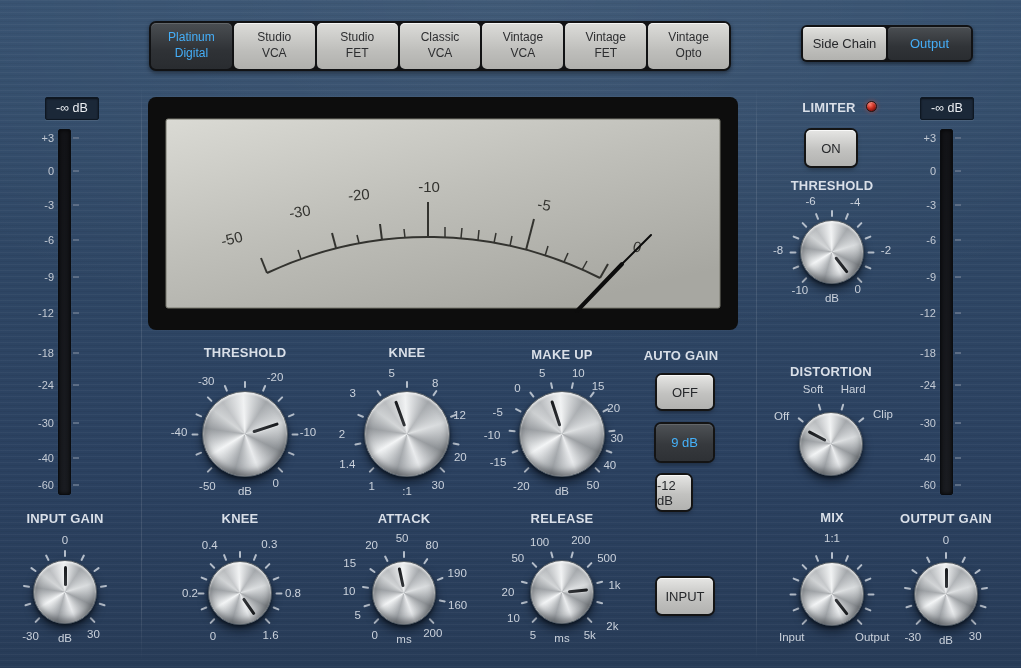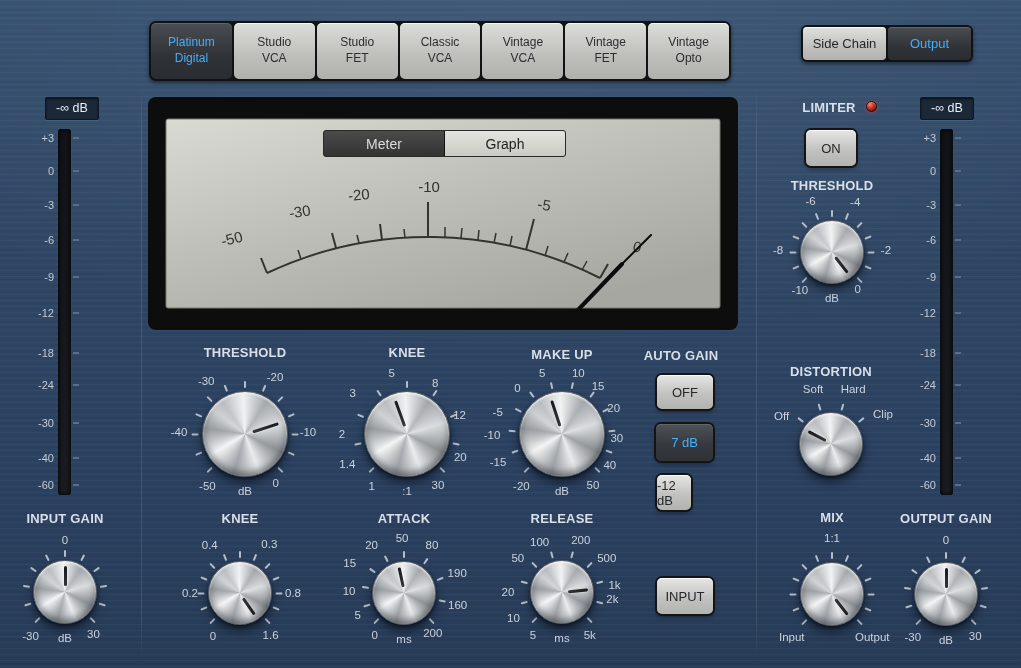--- a/index.html
+++ b/index.html
@@ -5,21 +5,21 @@
   html,body{margin:0;padding:0;background:#1c2a3c;}
   .panel{position:relative;width:1021px;height:668px;overflow:hidden;
     font-family:"Liberation Sans",sans-serif;
     background:linear-gradient(180deg,#35506f 0%,#2f4765 35%,#2b4160 70%,#283c58 100%);}
   .panel::before{content:"";position:absolute;inset:0;pointer-events:none;
     background:repeating-linear-gradient(180deg,rgba(255,255,255,.035) 0 1px,rgba(0,0,0,0) 1px 3px,rgba(0,0,0,.04) 3px 4px,rgba(0,0,0,0) 4px 6px),
     radial-gradient(120% 90% at 50% 0%,rgba(255,255,255,.06),rgba(0,0,0,0) 60%);}
   .vline{position:absolute;width:1px;top:86px;height:574px;pointer-events:none;
     background:linear-gradient(rgba(255,255,255,0),rgba(255,255,255,.10) 8%,rgba(255,255,255,.10) 92%,rgba(255,255,255,0));}
   
-  .tabbar{position:absolute;left:149px;top:21px;width:582px;height:60px;background:#111214;
+  .tabbar{position:absolute;left:149px;top:21px;width:582px;height:50px;background:#111214;
     border-radius:7px;display:flex;gap:2px;padding:2px;box-sizing:border-box;box-shadow:0 2px 4px rgba(0,0,0,.45);}
   .tab{flex:1;border-radius:5px;display:flex;align-items:center;justify-content:center;text-align:center;
     font-size:12px;line-height:1.3;white-space:pre-line;color:#2d2e30;
     background:linear-gradient(180deg,#dcdcd9,#bebebb 60%,#b0b0ad);box-shadow:inset 0 1px 0 rgba(255,255,255,.7);}
   .tab.selected{background:linear-gradient(180deg,#4a4e52,#2f3236 60%,#292c30);color:#45aef8;
     box-shadow:inset 0 1px 0 rgba(255,255,255,.14);}
   
   .vtbar{position:absolute;left:801px;top:25px;width:172px;height:37px;background:#111214;border-radius:6px;
     display:flex;gap:2px;padding:2px;box-sizing:border-box;box-shadow:0 2px 4px rgba(0,0,0,.45);}
   .vtab{flex:1;border-radius:4px;display:flex;align-items:center;justify-content:center;font-size:13px;color:#26272a;
@@ -144,24 +144,20 @@
         <text x="211" y="99" dominant-baseline="middle" transform="rotate(-5 211 99)">-20</text>
         <text x="281" y="91" dominant-baseline="middle">-10</text>
         <text x="396" y="109" dominant-baseline="middle" transform="rotate(9 396 109)">-5</text>
         <text x="489" y="151" dominant-baseline="middle" transform="rotate(13 489 151)">0</text>
       </g>
       <g stroke="#0c0c0c" stroke-linecap="round">
         <path d="M429,214 L474,167" stroke-width="4"></path>
         <path d="M472,169 L503,138" stroke-width="2"></path>
       </g>
     </svg>
-    <div class="seg">
-      <div class="segbtn on">Meter</div>
-      <div class="segbtn off">Graph</div>
-    </div>
   </div>
 
   <div class="vbox" style="left:45px;top:97px">-∞ dB</div>
   <div class="vbox" style="left:920px;top:97px">-∞ dB</div>
 
   <div class="meter" style="left:22px;top:133px">
       <div class="mbar"></div>
       <span class="mlab" style="top:4.928px">+3</span>
       <i class="mtick" style="top:4.928px"></i>
       <span class="mlab" style="top:38.016px">0</span>
@@ -378,21 +374,21 @@
       <i class="ktick" style="transform:rotate(105deg) translateY(-39px)"></i>
       <i class="ktick" style="transform:rotate(135deg) translateY(-39px)"></i>
       <span class="kmark" style="left:50.92196901952116px;top:123.10995377286216px">5</span>
       <span class="kmark" style="left:31.437882392759008px;top:105.82093595322398px">10</span>
       <span class="kmark" style="left:26px;top:80px">20</span>
       <span class="kmark" style="left:35.871397798023565px;top:45.522957381763135px">50</span>
       <span class="kmark" style="left:57.62948463083099px;top:29.754999829656953px">100</span>
       <span class="kmark" style="left:98.81110788291178px;top:28.316905856775037px">200</span>
       <span class="kmark" style="left:124.7235885626484px;top:46.29835870348529px">500</span>
       <span class="kmark" style="left:132.48420764330322px;top:72.62382564911653px">1k</span>
-      <span class="kmark" style="left:130.40599536364314px;top:87px">2k</span>
+      <span class="kmark" style="left:130.40599536364314px;top:114px">2k</span>
       <span class="kmark" style="left:107.77659078576637px;top:122.77219896521663px">5k</span>
       <div class="kcap" style="left:48px;top:48px;width:64px;height:64px">
         <div class="kptr" style="transform:rotate(84deg)"></div>
       </div>
       <span class="kunit" style="left:80px;top:126px">ms</span>
       <span class="ktitle" style="top:6px">RELEASE</span>
     </div>
   <div class="kfield" style="left:752px;top:172px">
       <i class="ktick" style="transform:rotate(-135deg) translateY(-39px)"></i>
       <i class="ktick" style="transform:rotate(-112.5deg) translateY(-39px)"></i>
@@ -472,21 +468,21 @@
       <span class="kmark" style="left:109.25239825390337px;top:121.77675425873858px">30</span>
       <div class="kcap" style="left:48px;top:48px;width:64px;height:64px">
         <div class="kptr" style="transform:rotate(0deg)"></div>
       </div>
       <span class="kunit" style="left:80px;top:126px">dB</span>
       <span class="ktitle" style="top:4px">OUTPUT GAIN</span>
     </div>
 
   <div class="slab" style="left:681px;top:355px">AUTO GAIN</div>
   <div class="btn" style="left:657px;top:375px;width:56px;height:34px">OFF</div>
-  <div class="btn dark" style="left:656px;top:424px;width:57px;height:37px">7 dB</div>
+  <div class="btn dark" style="left:656px;top:424px;width:57px;height:37px">9 dB</div>
   <div class="btn" style="left:657px;top:475px;width:34px;height:35px">-12 dB</div>
 
   <div class="btn" style="left:657px;top:578px;width:56px;height:36px">INPUT</div>
 
   <div class="slab" style="left:829px;top:107px">LIMITER</div>
   <div class="led" style="left:866px;top:101px"></div>
   <div class="btn" style="left:806px;top:130px;width:50px;height:36px">ON</div>
 
 </div>
 

